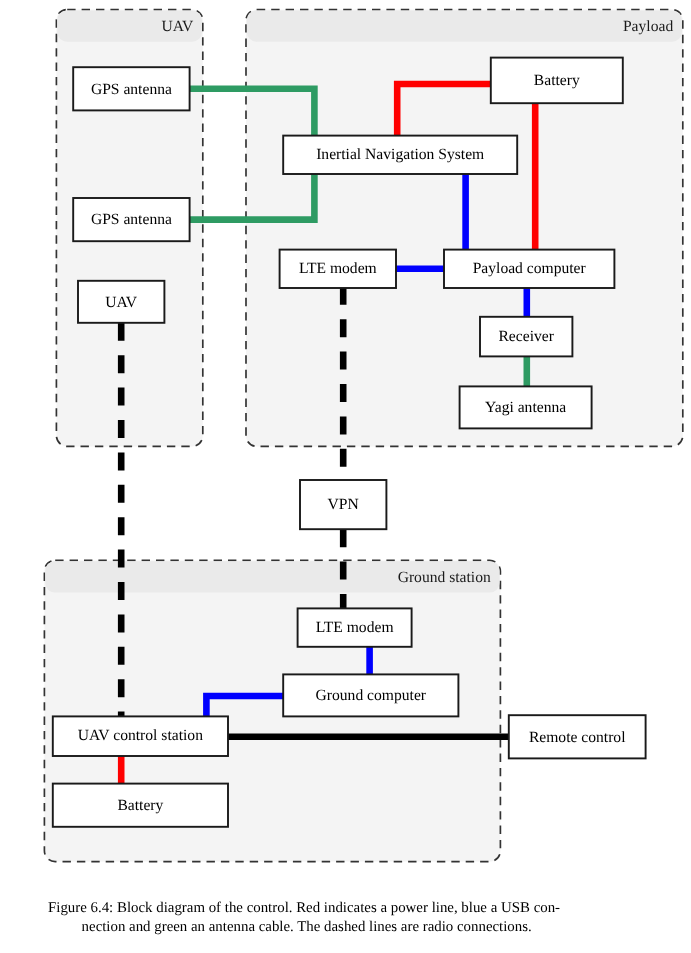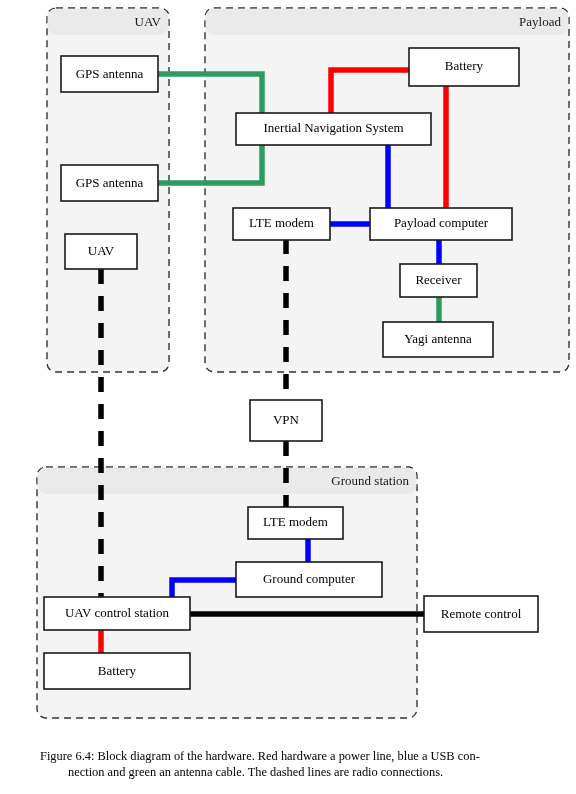--- a/index.html
+++ b/index.html
@@ -145,17 +145,17 @@
 
     <g>
       <rect x="424" y="596" width="114" height="36" fill="#FFFFFF" stroke="#1A1A1A" stroke-width="1.6"></rect>
       <text class="box-label" x="481" y="615">Remote control</text>
     </g>
 
   </svg>
 
   <div class="caption">
     <b>Figure 6.4:</b>
-    <span>Block diagram of the hardware.  Red hardware a power line, blue a USB con-</span>
+    <span>Block diagram of the control.  Red indicates a power line, blue a USB con-</span>
     <span class="l2">nection and green an antenna cable. The dashed lines are radio connections.</span>
   </div>
 
 </div>
 
 </body></html>

